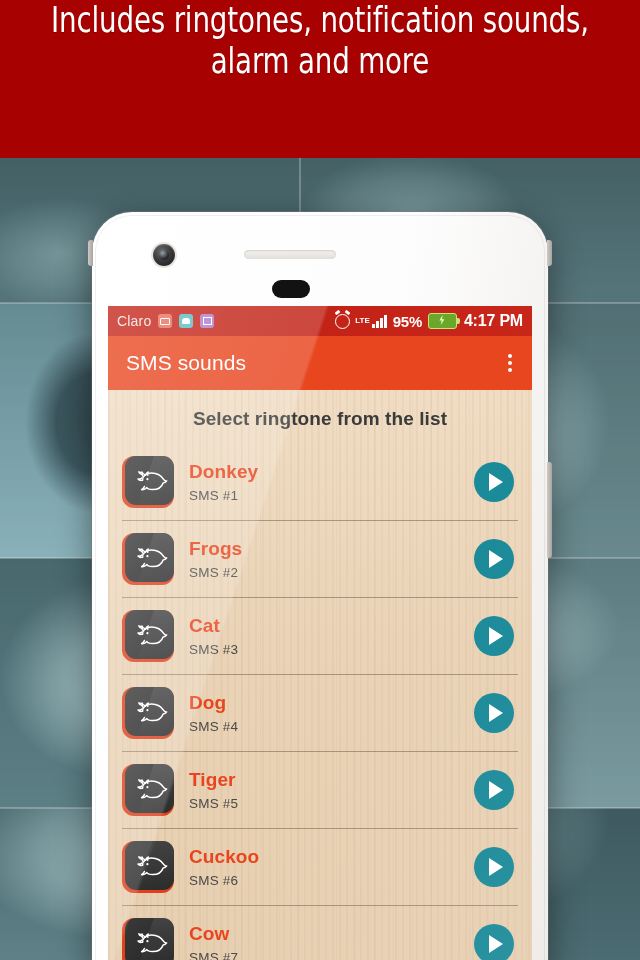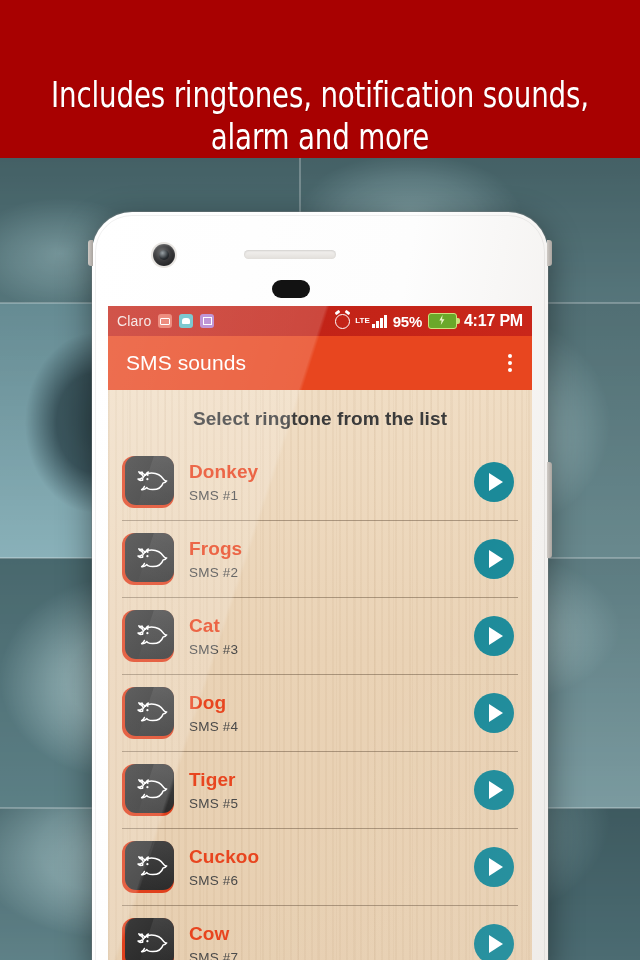--- a/index.html
+++ b/index.html
@@ -64,21 +64,21 @@
   .t8{left:300px;top:650px;width:340px;height:152px;}
   .t8 .ph{background:
      radial-gradient(ellipse 160px 110px at 150px 10px,#c6d8d9 0%,#8aa5a9 55%,#3d5d64 100%),
      linear-gradient(180deg,#315059,#122b33);}
   .seam{position:absolute;background:rgba(255,255,255,.25);}
 
   
   #banner{
     position:absolute;left:0;top:0;width:640px;height:158px;
     background:#a80101;
-    display:flex;align-items:flex-end;justify-content:center;
+    display:flex;align-items:flex-start;justify-content:center;
     box-sizing:border-box;padding:0 14px;
   }
   #banner-text{
     color:#ffffff;text-align:center;line-height:1.18;
     font-size:35px;font-weight:400;letter-spacing:-.2px;
     font-family:"Liberation Sans Narrow","DejaVu Sans Condensed","Liberation Sans",sans-serif;
     transform:scaleX(.88);transform-origin:center;
     text-shadow:0 1px 1px rgba(0,0,0,.18);
   }
 

